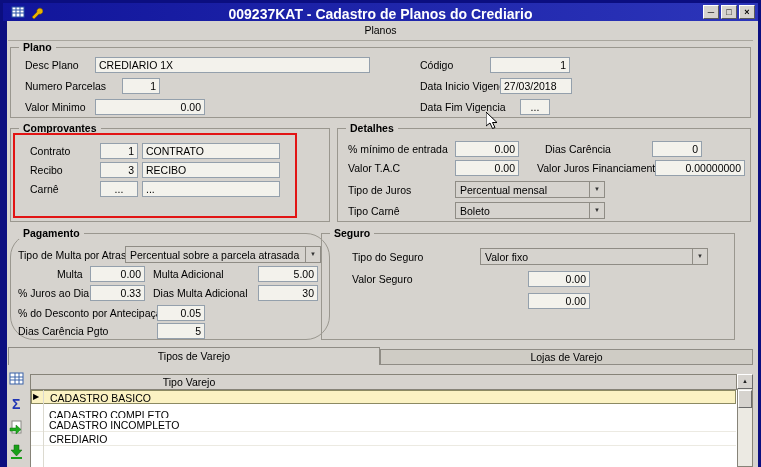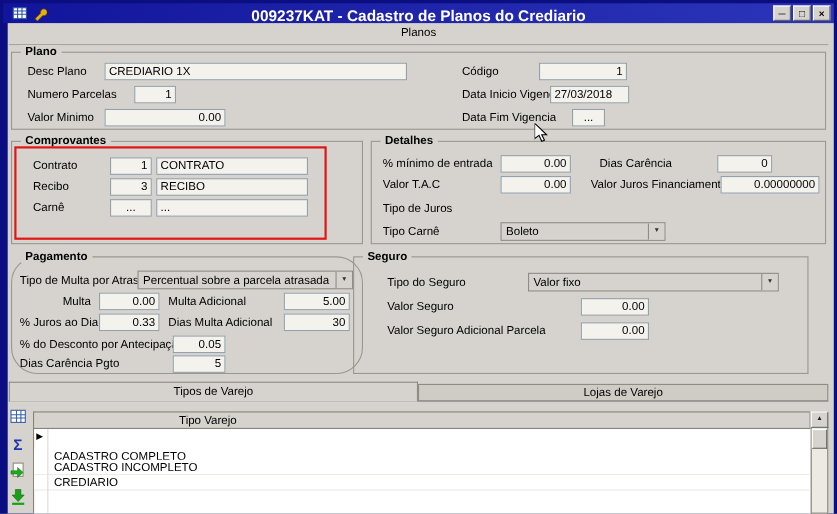--- a/index.html
+++ b/index.html
@@ -145,20 +145,21 @@
   <div class="fld num" style="left:455px; top:141px; width:64px;">0.00</div>
   <span class="lbl" style="left:545px; top:143px;">Dias Carência</span>
   <div class="fld num" style="left:652px; top:141px; width:50px;">0</div>
 
   <span class="lbl" style="left:348px; top:162px;">Valor T.A.C</span>
   <div class="fld num" style="left:455px; top:160px; width:64px;">0.00</div>
   <span class="lbl" style="left:537px; top:162px;">Valor Juros Financiamento</span>
   <div class="fld num" style="left:655px; top:160px; width:90px;">0.00000000</div>
 
   <span class="lbl" style="left:348px; top:184px;">Tipo de Juros</span>
+  <div class="dd" style="left:455px; top:181px; width:150px;"><span>Percentual mensal</span><span class="ddb">▼</span></div>
   <span class="lbl" style="left:348px; top:205px;">Tipo Carnê</span>
   <div class="dd" style="left:455px; top:202px; width:150px;"><span>Boleto</span><span class="ddb">▼</span></div>
 
   <div class="grp" style="left:10px; top:233px; width:320px; height:107px;border-radius:24px;">
     <span class="grp-l">Pagamento</span>
   </div>
   <span class="lbl" style="left:18px; top:249px;">Tipo de Multa por Atraso</span>
   <div class="dd" style="left:125px; top:246px; width:196px;"><span>Percentual sobre a parcela atrasada</span><span class="ddb">▼</span></div>
 
   <span class="lbl" style="left:57px; top:268px;">Multa</span>
@@ -177,21 +178,20 @@
   <span class="lbl" style="left:18px; top:325px;">Dias Carência Pgto</span>
   <div class="fld num" style="left:157px; top:323px; width:48px;">5</div>
 
   <div class="grp" style="left:321px; top:233px; width:414px; height:107px;">
     <span class="grp-l">Seguro</span>
   </div>
   <span class="lbl" style="left:352px; top:251px;">Tipo do Seguro</span>
   <div class="dd" style="left:480px; top:248px; width:228px;"><span>Valor fixo</span><span class="ddb">▼</span></div>
   <span class="lbl" style="left:352px; top:273px;">Valor Seguro</span>
   <div class="fld num" style="left:528px; top:271px; width:62px;">0.00</div>
-  <span class="lbl" style="left:352px; top:295px;">Valor Seguro Adicional Parcela</span>
   <div class="fld num" style="left:528px; top:293px; width:62px;">0.00</div>
 
   <div class="tab active" style="left:8px; top:347px; width:372px; height:18px; padding-top:2px;">Tipos de Varejo</div>
   <div class="tab inactive" style="left:380px; top:349px; width:373px; height:16px; padding-top:1px;">Lojas de Varejo</div>
   <div class="hline" style="left:8px; top:364px; width:745px; background:#8f8c85;"></div>
 
   <div class="toolico" style="top:371px;">
     <svg width="16" height="16">
         <rect x="1" y="2" width="13" height="11" fill="#fff" stroke="#3a62a8"></rect>
         <line x1="1" y1="6" x2="14" y2="6" stroke="#3a62a8"></line>
@@ -212,20 +212,21 @@
         <polygon points="5,1 10,1 10,6 13,6 7.5,12 2,6 5,6" fill="#18a018" stroke="#0c600c" stroke-width="0.5"></polygon>
         <rect x="2" y="13" width="11" height="2" fill="#18a018"></rect>
       </svg>
   </div>
 
   <div class="ghead">
     <span class="ghead-cell">Tipo Varejo</span>
   </div>
   <div class="gbody"></div>
 
+  <div class="grow sel" style="top:390px;">CADASTRO BASICO</div>
   <div class="grow" style="top:408px;">CADASTRO COMPLETO</div>
   <div class="grow" style="top:418px;">CADASTRO INCOMPLETO</div>
   <div class="grow" style="top:432px;">CREDIARIO</div>
 
   <span style="position:absolute; left:33px; top:392px; font-size:8px; z-index:5;">▶</span>
   <div class="gsel-line"></div>
 
   <div class="sb"></div>
   <div class="sbu">▲</div>
   <div class="sbthumb"></div>

